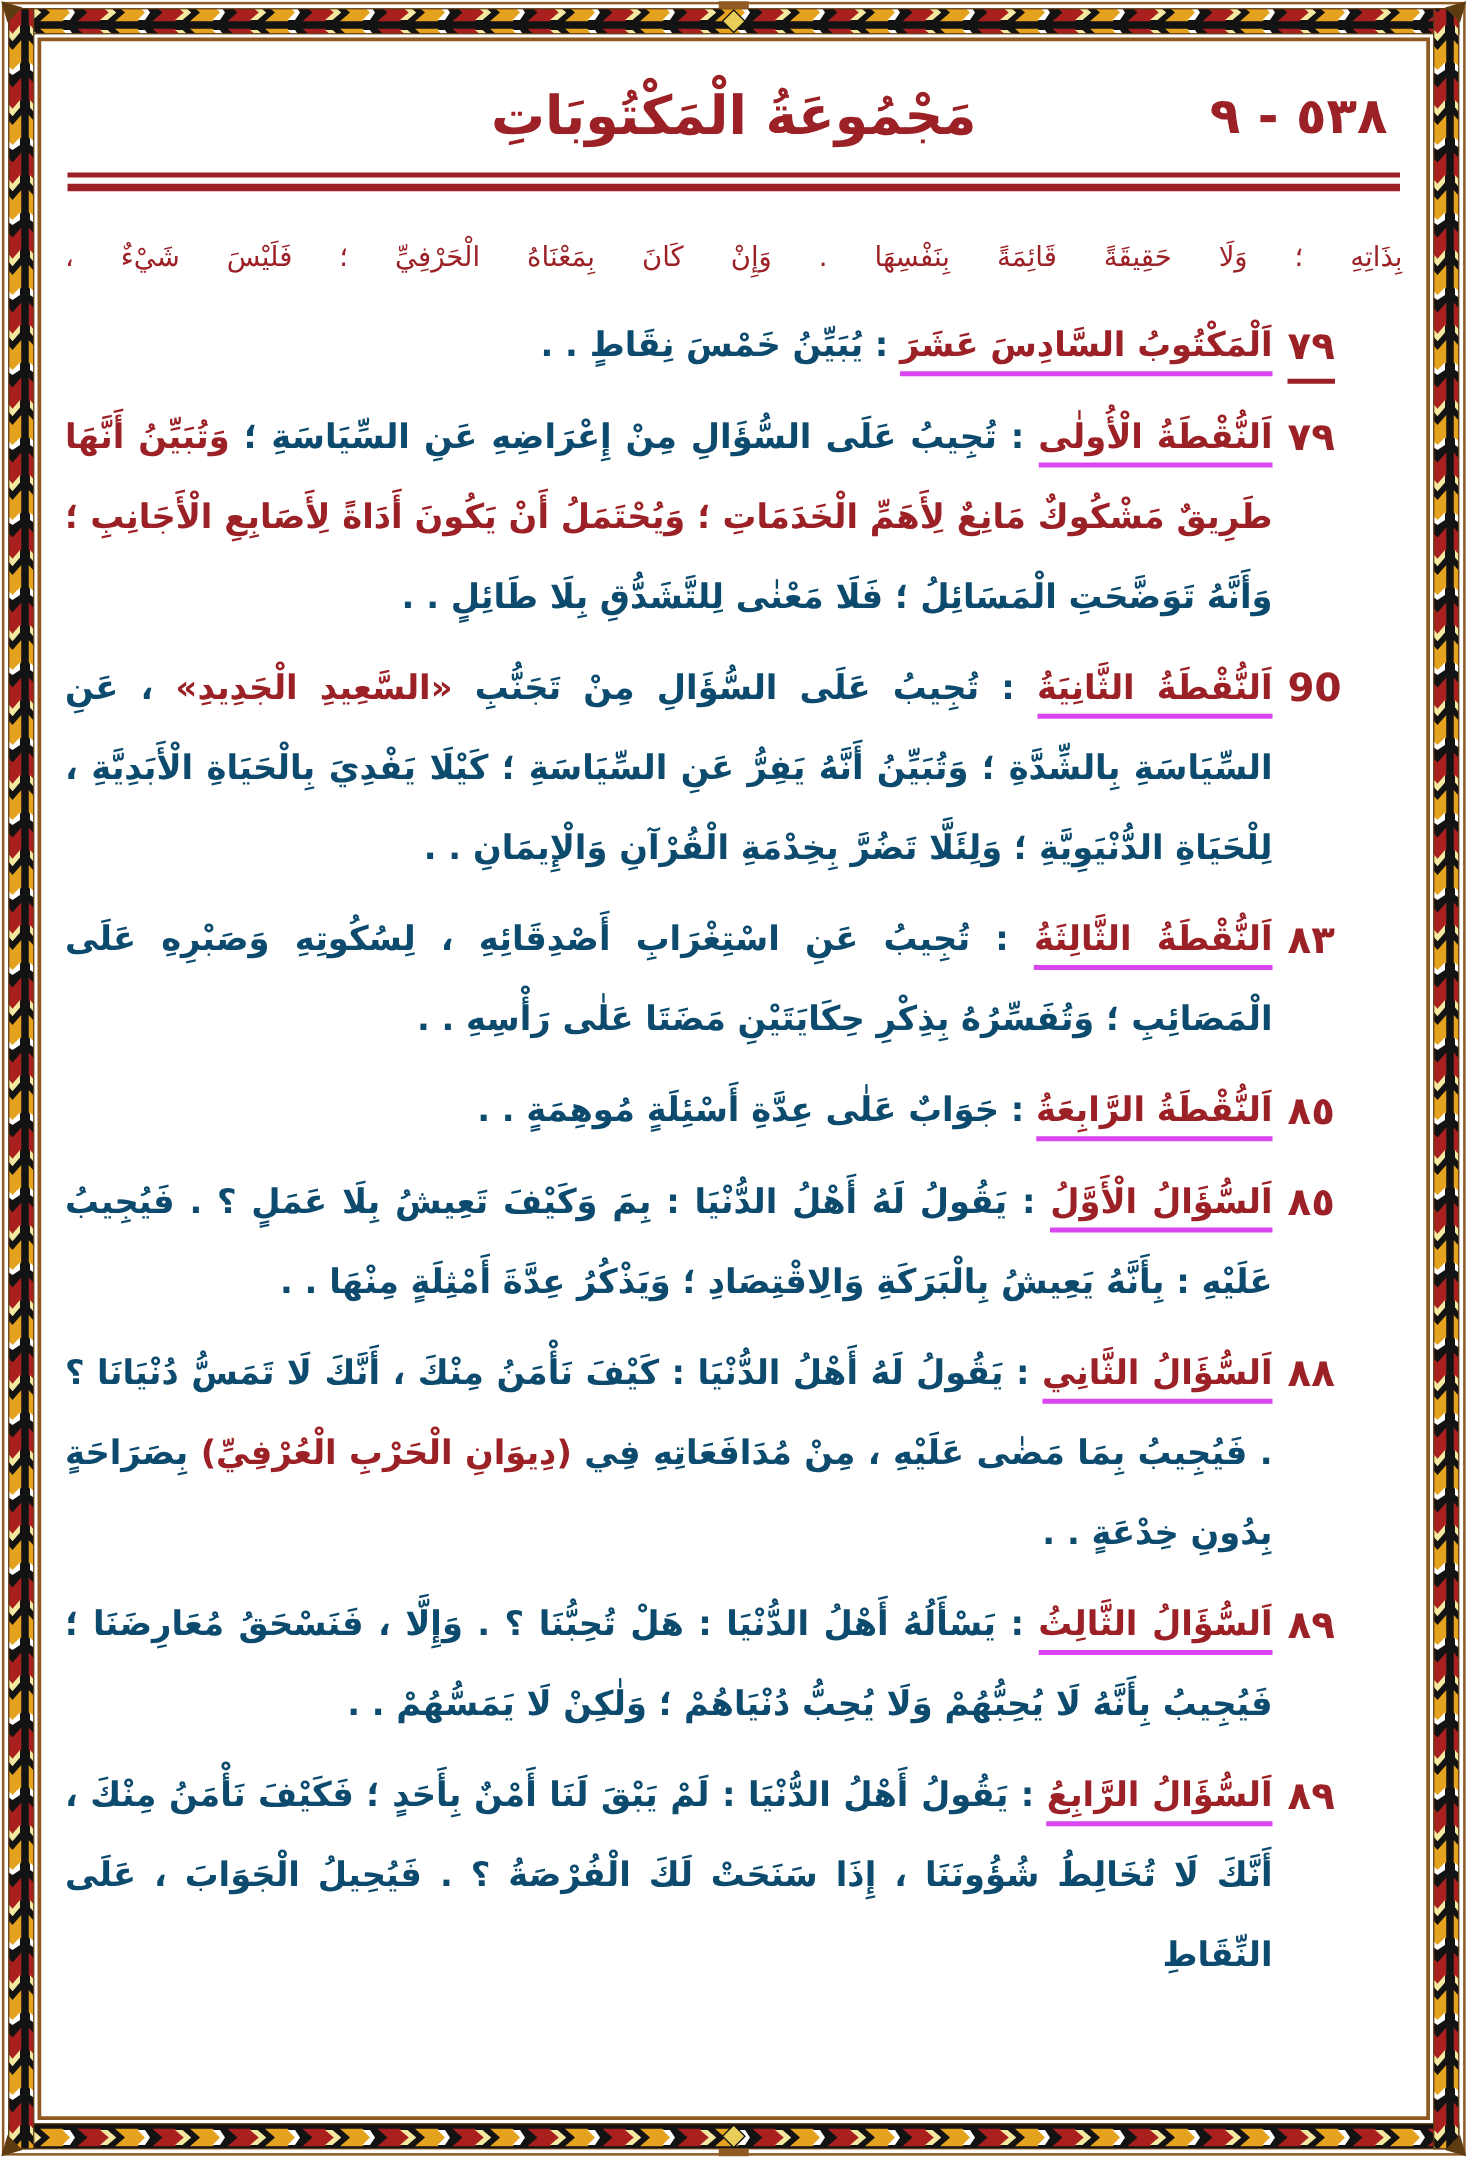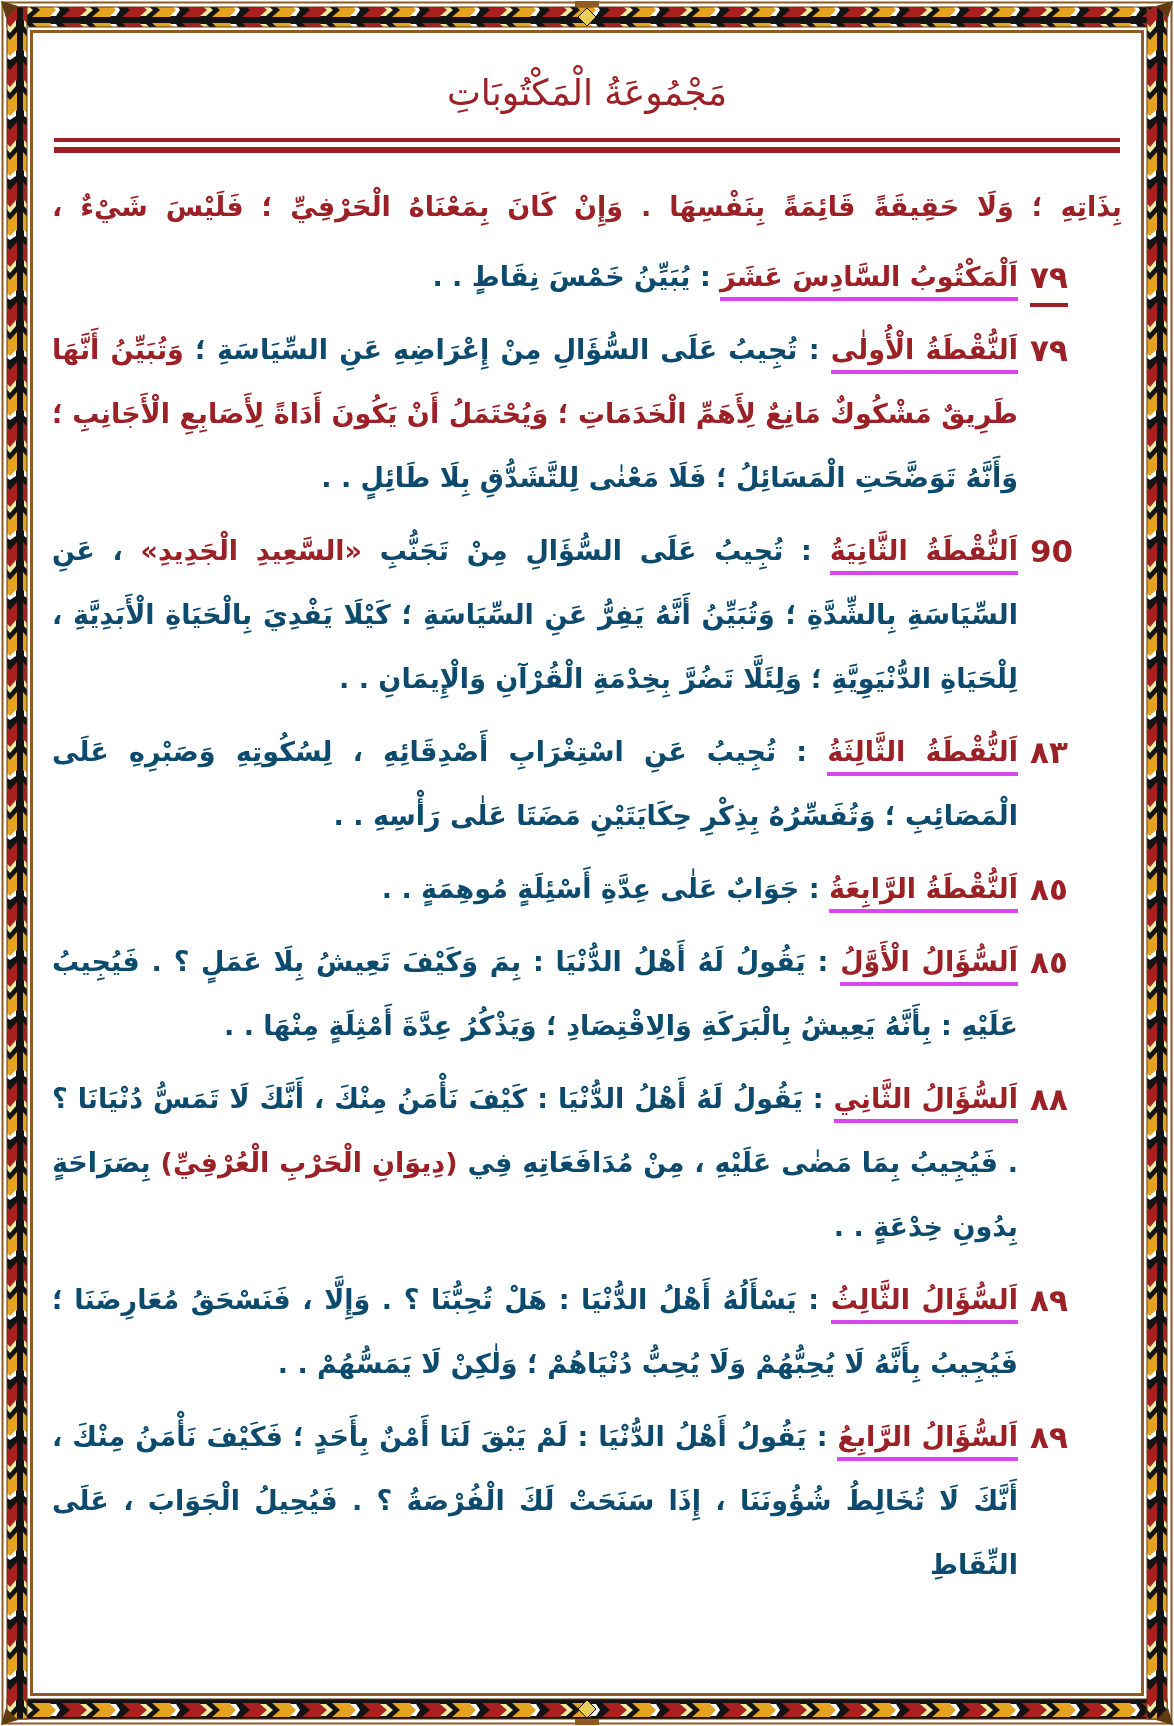--- a/index.html
+++ b/index.html
@@ -7,30 +7,30 @@
        font-family:"DejaVu Sans",sans-serif;}
   .page{position:absolute;inset:0;background:#ffffff;}
   .frame{position:absolute;top:0;left:0;}
 
   .content{position:absolute;top:40px;left:52px;right:52px;bottom:42px;
            direction:rtl;overflow:hidden;}
 
   
   .hdr{position:relative;height:78px;margin-top:14px;}
   .hdr .title{position:absolute;right:0;left:0;text-align:center;
-      font-size:36px;font-weight:normal;color:#9C2126;margin:0;line-height:78px;}
+      font-size:43px;font-weight:bold;color:#9C2126;margin:0;line-height:78px;}
   .hdr .pageref{position:absolute;right:12px;top:0;font-size:40px;font-weight:bold;
       color:#9C2126;line-height:78px;letter-spacing:2px;}
 
   .rule{margin:6px 2px 0 2px;}
   .rule .r1{height:4px;background:#9C2126;}
   .rule .r2{height:6px;background:#9C2126;margin-top:5px;}
 
   
-  .intro{margin-top:22px;color:#9C2126;font-weight:bold;font-size:27px;line-height:64px;}
+  .intro{margin-top:22px;color:#9C2126;font-weight:normal;font-size:22px;line-height:64px;}
   .jline{text-align:justify;text-align-last:justify;}
   .lastline{text-align:right;padding-left:170px;padding-right:150px;}
 
   
   .entries{margin-top:6px;}
   .entry{display:flex;align-items:flex-start;margin-bottom:9px;}
   .num{width:92px;flex:0 0 92px;text-align:left;color:#9C2126;
        font-size:31px;font-weight:bold;line-height:64px;}
   .num .u{border-bottom:4px solid #9C2126;padding-bottom:8px;}
   .etext{flex:1 1 auto;margin:0 12px 0 0;font-size:27px;line-height:64px;
@@ -79,20 +79,21 @@
     <rect x="575" y="1" width="24" height="6" fill="#8F5A23"></rect>
     <polygon points="587,8 596,17 587,26 578,17" fill="#E8CE58" stroke="#131313" stroke-width="1"></polygon>
     <rect x="575" y="1719" width="24" height="6" fill="#8F5A23"></rect>
     <polygon points="587,1700 596,1709 587,1718 578,1709" fill="#E8CE58" stroke="#131313" stroke-width="1"></polygon>
   </svg>
 
   <div class="content">
 
     <div class="hdr">
       <h1 class="title">مَجْمُوعَةُ الْمَكْتُوبَاتِ</h1>
+      <div class="pageref">٥٣٨ - ٩</div>
     </div>
 
     <div class="rule">
       <div class="r1"></div>
       <div class="r2"></div>
     </div>
 
     <div class="intro">
       <div class="jline">بِذَاتِهِ ؛ وَلَا حَقِيقَةً قَائِمَةً بِنَفْسِهَا . وَإِنْ كَانَ بِمَعْنَاهُ الْحَرْفِيِّ ؛ فَلَيْسَ شَيْءٌ ،</div>
     </div>

